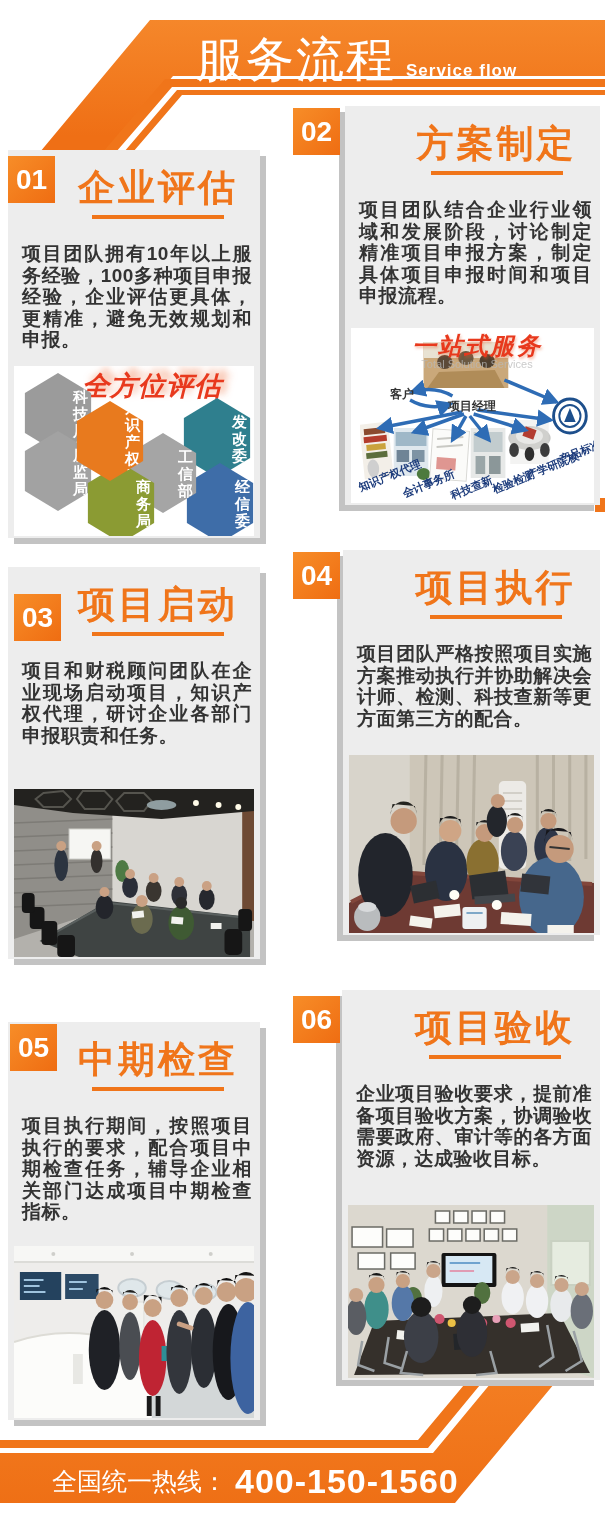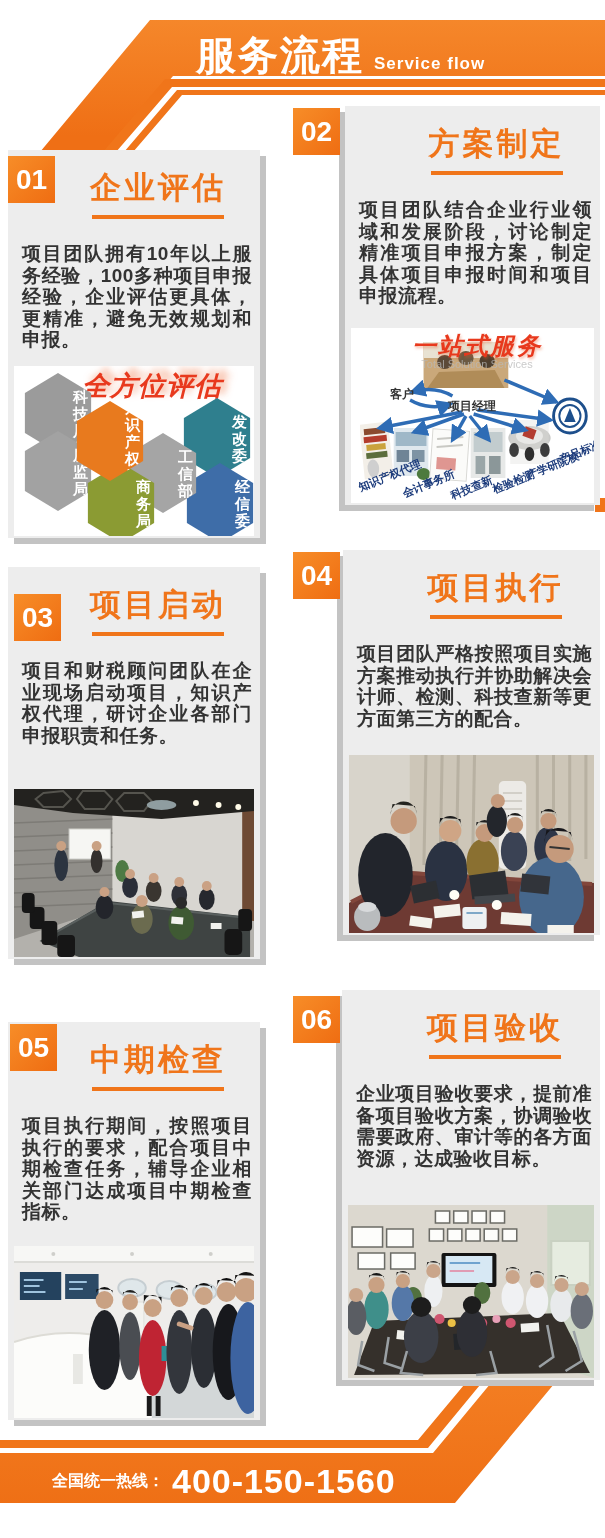--- a/index.html
+++ b/index.html
@@ -8,49 +8,49 @@
   .swoosh{position:absolute;background:#f0751a;z-index:1;}
   
   .hband{left:0;top:0;width:605px;height:160px;
     clip-path:polygon(150px 20px,605px 20px,605px 76px,173px 76px,110px 152px,40px 152px);
     background:linear-gradient(180deg,#f68b2e 0%,#ef6f15 85%);}
   .hstripeA{left:0;top:0;width:605px;height:160px;
     clip-path:polygon(165px 79px,605px 79px,605px 87px,172px 87px,116px 152px,103px 152px);}
   .hstripeB{left:0;top:0;width:605px;height:160px;
     clip-path:polygon(177px 90px,605px 90px,605px 95px,182px 95px,133px 152px,124px 152px);}
   .hband-text{position:absolute;left:196px;top:28px;z-index:2;display:flex;align-items:baseline;gap:10px;color:#fff;}
-  .hband-text .t1{font-size:40px;font-weight:bold;letter-spacing:2px;}
+  .hband-text .t1{font-size:48px;font-weight:normal;letter-spacing:2px;}
   .hband-text .t2{font-size:17px;font-weight:bold;letter-spacing:1px;}
   
   .fband{left:0;top:1330px;width:605px;height:208px;
     clip-path:polygon(0 123px,433px 123px,520px 18px,584px 18px,455px 173px,0 173px);
     background:linear-gradient(180deg,#f58327 0%,#ee6e14 90%);}
   .fstripe{left:0;top:1330px;width:605px;height:208px;
     clip-path:polygon(0 110px,418px 110px,479px 37px,489px 44px,428px 118px,0 118px);}
   .footer-text{position:absolute;left:52px;top:1462px;z-index:2;display:flex;align-items:center;gap:8px;color:#fff;}
-  .footer-text .lab{font-size:16px;font-weight:bold;}
+  .footer-text .lab{font-size:25px;font-weight:normal;}
   .footer-text .num{font-size:34px;font-weight:bold;letter-spacing:1px;}
   .edge-accent{position:absolute;left:595px;top:498px;width:10px;height:14px;background:#f0751a;z-index:1;}
   
   .card{position:absolute;background:#ededed;z-index:2;}
   .card.shR{box-shadow:6px 6px 0 #c3c3c3;}
   .card.shL{box-shadow:-6px 6px 0 #c3c3c3;}
   .c1{left:8px;top:150px;width:252px;height:388px;}
   .c2{left:345px;top:106px;width:255px;height:399px;}
   .c3{left:8px;top:559px;width:252px;height:392px;margin-top:8px;}
   .c4{left:343px;top:550px;width:257px;height:385px;}
   .c5{left:8px;top:1022px;width:252px;height:398px;}
   .c6{left:342px;top:990px;width:258px;height:390px;}
   .badge{position:absolute;width:47px;height:47px;z-index:3;display:flex;align-items:center;justify-content:center;
     background:linear-gradient(135deg,#f78d28,#ef6d12);color:#fff;font-size:28px;font-weight:bold;}
   .b1{left:8px;top:156px;}  .b2{left:293px;top:108px;}
   .b3{left:14px;top:594px;} .b4{left:293px;top:552px;}
   .b5{left:10px;top:1024px;}.b6{left:293px;top:996px;}
   .thead{padding:20px 0 0 48px;text-align:center;}
-  .ctitle{font-size:31px;font-weight:bold;color:#f0751a;letter-spacing:3px;line-height:36px;}
+  .ctitle{font-size:37px;font-weight:bold;color:#f0751a;letter-spacing:3px;line-height:36px;}
   .crule{width:132px;height:4px;background:#f0751a;margin:9px auto 0;}
   .cbody{margin:24px 8px 0 14px;font-size:19px;line-height:21.5px;font-weight:bold;color:#333;
     letter-spacing:0.5px;text-align:justify;}
   .imgblock{position:absolute;left:6px;right:6px;bottom:2px;background:#fff;overflow:hidden;}
   .ib1{height:170px;} .ib2{height:175px;padding-left:9px;} .ib3{height:168px;}
   .ib4{height:178px;} .ib5{height:172px;} .ib6{height:173px;}
   .imgblock svg{display:block;width:100%;height:100%;}
   
   .hexwrap{position:relative;width:100%;height:100%;}
   .hextitle{position:absolute;left:68px;top:2px;font-size:27px;font-weight:bold;font-style:italic;

